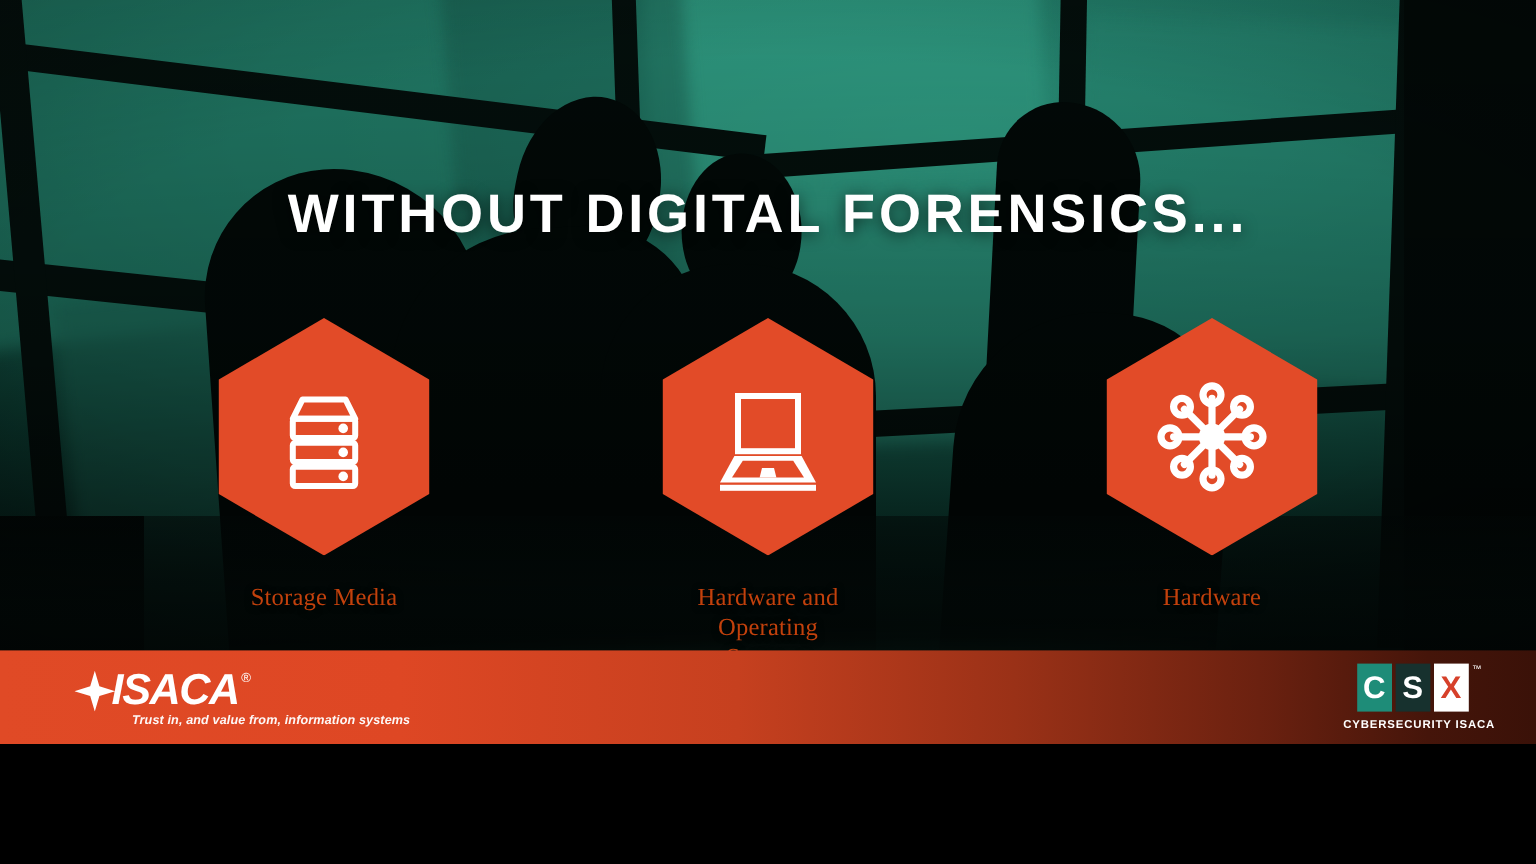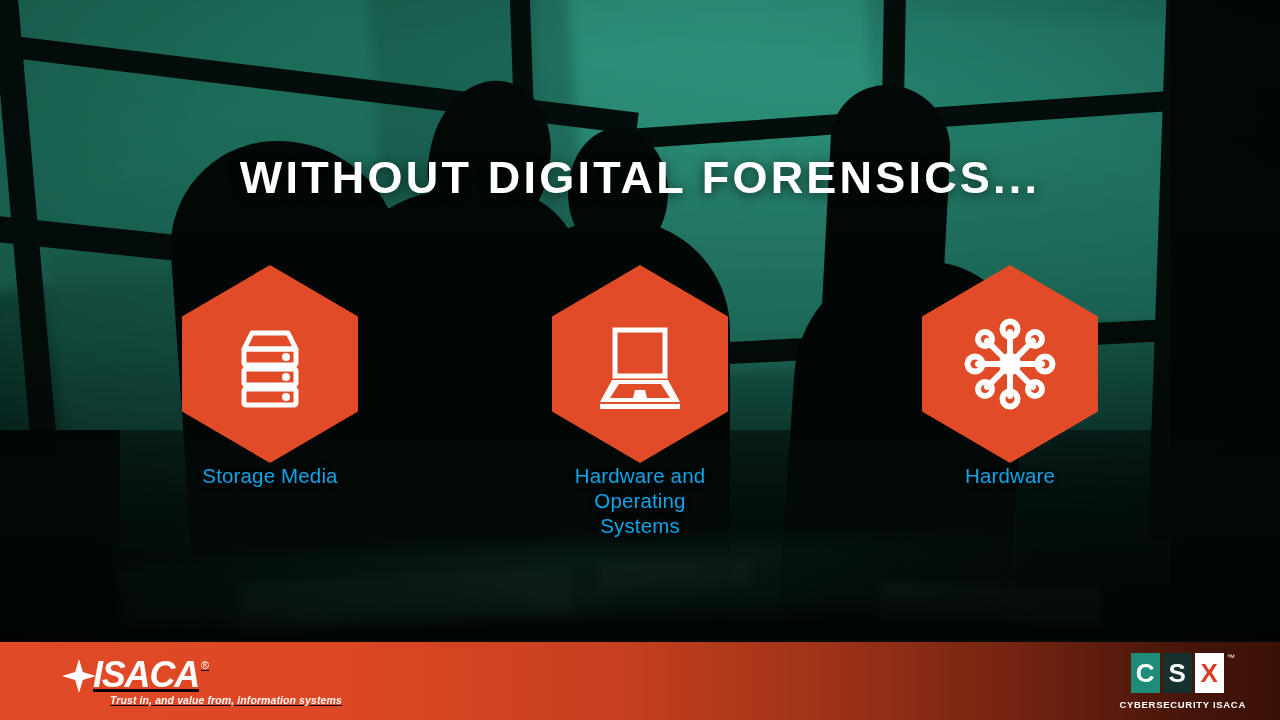--- a/index.html
+++ b/index.html
@@ -2,21 +2,21 @@
 <html><head>
 <meta charset="utf-8">
 <title>Without Digital Forensics</title>
 <style>
   * { margin:0; padding:0; box-sizing:border-box; }
   html,body { width:1280px; height:720px; overflow:hidden; background:#000; }
   body { font-family:"Liberation Sans", sans-serif; }
 
   #slide {
     position:relative;
-    width:1280px; height:720px;
+    width:1280px; height:620px;
     overflow:hidden;
     background:#05100d;
   }
 
   
   .bg { position:absolute; inset:0; overflow:hidden; }
 
   
   .bg-base {
     position:absolute; inset:0;
@@ -104,40 +104,42 @@
   .hex {
     position:relative;
     width:176px; height:198px;
     background:#E24B28;
     clip-path:polygon(50% 0%, 100% 26%, 100% 74%, 50% 100%, 0% 74%, 0% 26%);
     display:flex; align-items:center; justify-content:center;
   }
   .hex svg { display:block; }
 
   .hex-label {
-    color:#0ea5e9;
+    margin-top:23px;
+    color:#c2410c;
     font-size:20.5px;
     line-height:25px;
     text-align:center;
     letter-spacing:0.15px;
     text-shadow:0 1px 6px rgba(0,0,0,0.8);
     white-space:pre-line;
+    font-family:Liberation Serif, serif;
   }
 
   
   .footer {
     position:absolute; left:0; bottom:0; width:1280px; height:78px;
     background:linear-gradient(90deg,
       #E04A26 0%, #DE4724 26%, #C6401F 48%, #9A3117 66%, #6B2110 82%, #45150A 93%, #3A1108 100%);
     display:flex; align-items:center; justify-content:space-between;
     padding:0 34px 0 62px;
   }
 
   
-  .isaca { position:relative; display:flex; flex-direction:column; align-items:flex-start;text-decoration:underline; }
+  .isaca { position:relative; display:flex; flex-direction:column; align-items:flex-start; }
   .isaca-top { display:flex; align-items:flex-start; }
   .isaca-star { width:34px; height:34px; margin-right:-3px; margin-top:2px; }
   .isaca-word {
     color:#ffffff; font-size:36px; font-weight:bold;
     font-style:italic; letter-spacing:-1.2px; line-height:36px;
     font-family:"Liberation Sans", sans-serif;
   }
   .isaca-reg { color:#ffffff; font-size:11px; line-height:13px; margin-left:2px; margin-top:2px; }
   .isaca-tag {
     color:#ffffff; font-size:10.5px; font-style:italic; font-weight:bold;

